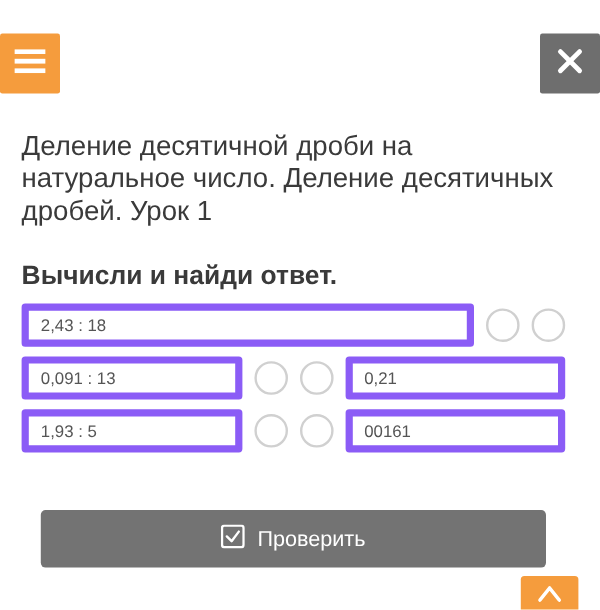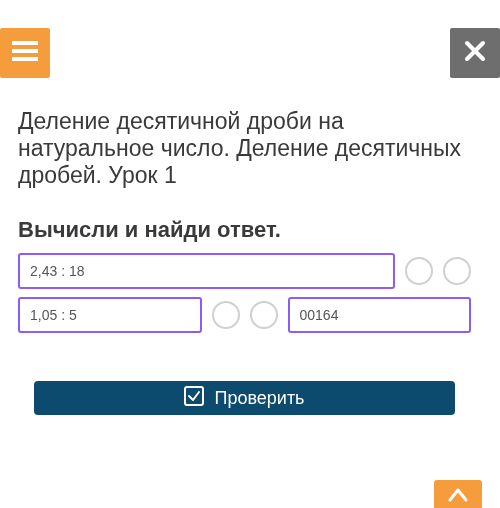--- a/index.html
+++ b/index.html
@@ -24,31 +24,31 @@
     font-size: 23px; line-height: 1.18; color: #3a3a3a; font-weight: 400;
     margin-top: 22px; margin-bottom: 28px;
   }
   .instruction {
     font-size: 22px; font-weight: 700; color: #3a3a3a; margin-bottom: 10px;
   }
   .match-row {
     display: flex; align-items: center; gap: 10px; margin-bottom: 8px;
   }
   .cell {
-    flex: 1 1 0; height: 36px; border: 2px solid #8b5cf6; border-radius: 3px;
+    flex: 1 1 0; height: 36px; border: 6px solid #8b5cf6; border-radius: 3px;
     display: flex; align-items: center; padding: 0 10px;
     font-size: 14px; color: #555; background: #fff;
   }
   .radio-slot {
     width: 28px; height: 28px; border: 2px solid #d0d0d0; border-radius: 50%;
     background: #fff; cursor: pointer; flex: 0 0 28px;
   }
   .check-btn {
     margin: 48px 16px 0 16px;
-    height: 34px; background: #0c4a6e; border-radius: 4px;
+    height: 48px; background: #737373; border-radius: 4px;
     display: flex; align-items: center; justify-content: center;
     color: #ffffff; font-size: 18px; gap: 10px; cursor: pointer;
   }
   .check-btn svg { width: 20px; height: 20px; }
   .scroll-top {
     position: absolute; right: 18px; bottom: 0;
     width: 48px; height: 28px; background: #f59c3d;
     border-top-left-radius: 3px; border-top-right-radius: 3px;
     display: flex; align-items: flex-start; justify-content: center;
     padding-top: 4px; cursor: pointer;
@@ -82,24 +82,30 @@
   <h1 class="title">Деление десятичной дроби на натуральное число. Деление десятичных дробей. Урок 1</h1>
   <div class="instruction">Вычисли и найди ответ.</div>
 
   <div>
     <div class="match-row">
       <div class="cell">2,43 : 18</div>
       <div class="radio-slot"></div>
       <div class="radio-slot"></div>
     </div>
     <div class="match-row">
-      <div class="cell">1,05 : 5</div>
+      <div class="cell">0,091 : 13</div>
       <div class="radio-slot"></div>
       <div class="radio-slot"></div>
-      <div class="cell">00164</div>
+      <div class="cell">0,21</div>
+    </div>
+    <div class="match-row">
+      <div class="cell">1,93 : 5</div>
+      <div class="radio-slot"></div>
+      <div class="radio-slot"></div>
+      <div class="cell">00161</div>
     </div>
   </div>
 
   <div class="check-btn">
     <span>
       <svg viewBox="0 0 20 20">
           <rect x="1" y="1" width="18" height="18" rx="2" fill="none" stroke="#fff" stroke-width="2"></rect>
           <polyline points="5,10 9,14 15,6" fill="none" stroke="#fff" stroke-width="2" stroke-linecap="round" stroke-linejoin="round"></polyline>
         </svg>
     </span>

